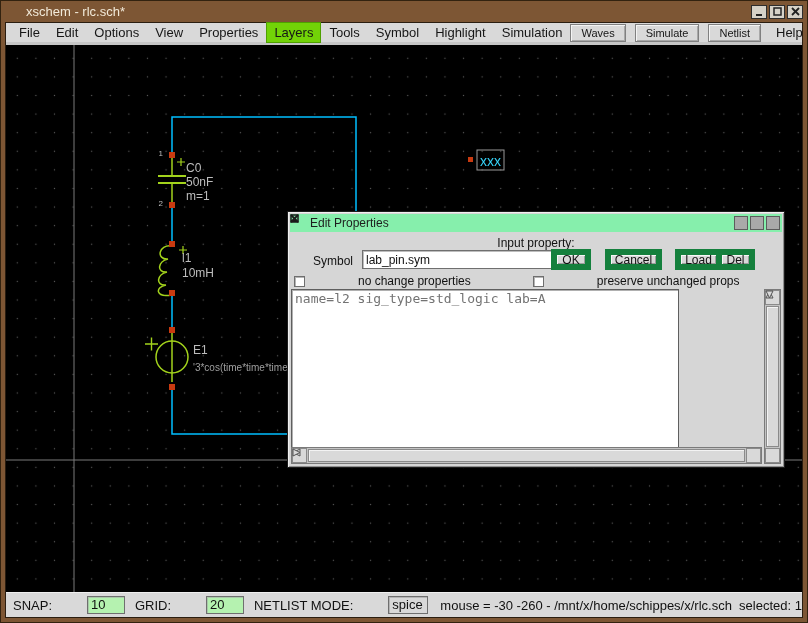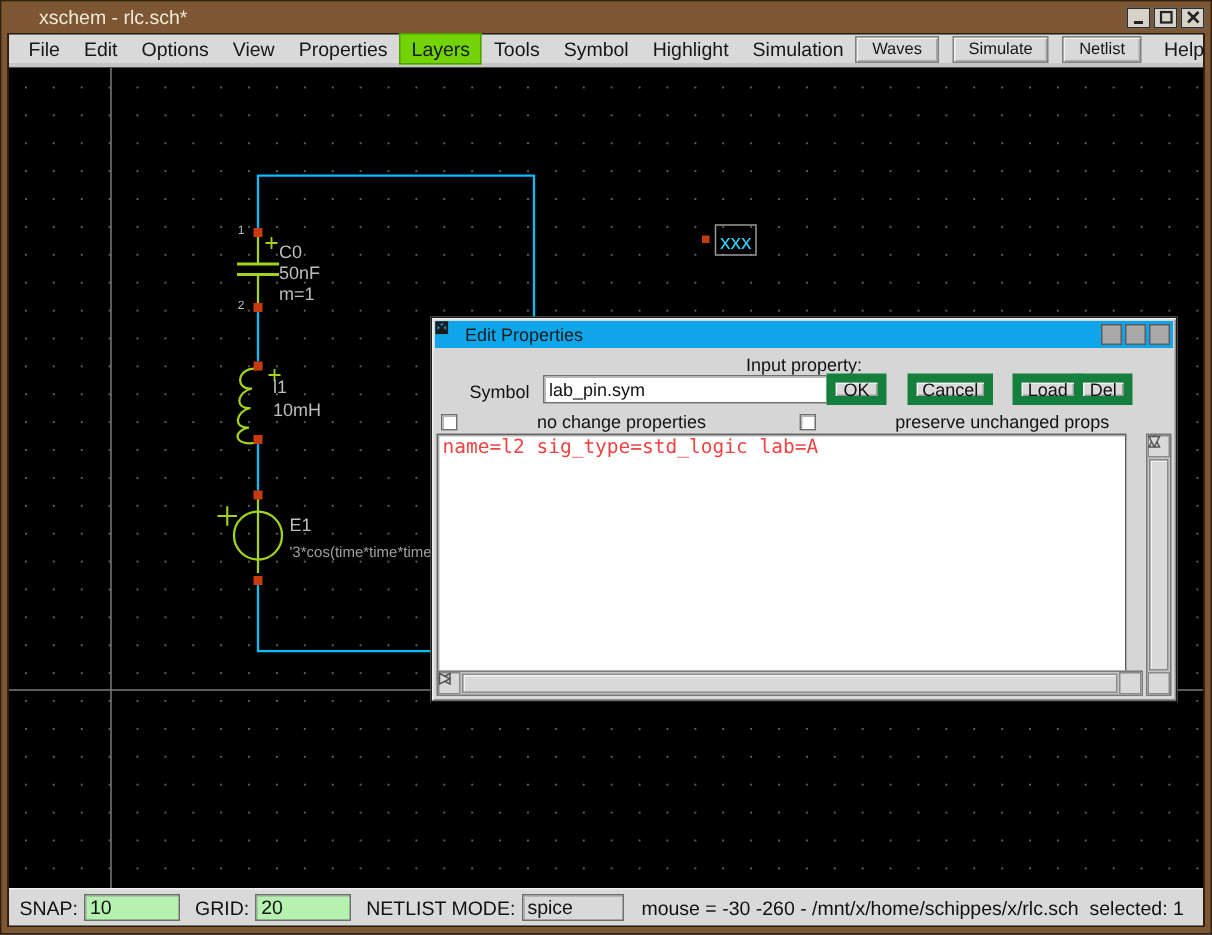--- a/index.html
+++ b/index.html
@@ -56,21 +56,21 @@
 
   
   .dialog {
     position:absolute; left:281px; top:166px; width:498px; height:257px;
     background:#d6d6d6; border:1px solid #1c1c1c;
     box-shadow:inset 1px 1px 0 #f0f0f0, inset -1px -1px 0 #8f8f8f;
     z-index:5;
   }
   .dlg-titlebar {
     position:absolute; left:2px; top:2px; right:2px; height:18px;
-    background:#0ea5e9; display:flex; align-items:center;
+    background:#86efac; display:flex; align-items:center;
   }
   .dlg-title { font-size:12px; color:#1d1d1d; margin-left:20px; }
   .dlg-controls { margin-left:auto; margin-right:2px; display:flex; gap:2px; }
   .dlg-btn {
     width:14px; height:14px; background:#a9a9a9; border:1px solid #5c5c5c;
     display:flex; align-items:center; justify-content:center;
   }
   .dlg-prompt { position:absolute; top:24px; left:0; right:0; text-align:center; font-size:12px; color:#111; }
   .dlg-symbol-label { position:absolute; left:25px; top:42px; font-size:12px; color:#111; }
   .dlg-symbol-input {
@@ -88,23 +88,23 @@
   .dlg-cancel { left:317px; width:57px; }
   .dlg-load   { left:387px; width:47px; }
   .dlg-del    { left:428px; width:39px; }
   .cb-row { position:absolute; left:6px; top:62px; display:flex; align-items:center; font-size:12px; color:#111;gap:48px; }
   .checkbox {
     width:11px; height:11px; background:#fff; border:1px solid #6f6f6f;
     box-shadow:inset 1px 1px 0 #b5b5b5; margin-right:5px; flex:0 0 auto;
   }
   .cb-label { margin-right:14px; white-space:nowrap; }
   .dlg-textarea {
-    position:absolute; left:3px; top:77px; width:460px; height:164px;
+    position:absolute; left:3px; top:77px; width:388px; height:164px;
     background:#fff; border:1px solid #5f5f5f; box-shadow:inset 1px 1px 0 #b0b0b0;
-    font-family:"DejaVu Sans Mono", monospace; font-size:13px; color:#ef4444;
+    font-family:"DejaVu Sans Mono", monospace; font-size:13px; color:#737373;
     padding:1px 3px; white-space:pre; overflow:hidden;
   }
   .vscroll {
     position:absolute; right:3px; top:77px; width:17px; bottom:3px;
     background:#c3c3c3; border:1px solid #7a7a7a; display:flex; flex-direction:column;
   }
   .hscroll {
     position:absolute; left:3px; right:22px; bottom:3px; height:17px;
     background:#c3c3c3; border:1px solid #7a7a7a; display:flex;
   }
@@ -119,21 +119,21 @@
     box-shadow:inset 1px 1px 0 #f3f3f3; }
 
   
   .statusbar {
     flex:0 0 25px; background:#d9d9d9; border-top:1px solid #efefef;
     display:flex; align-items:center; font-size:13px; color:#111; padding-left:7px;
   }
   .sb-label { margin-right:4px; white-space:nowrap; }
   .sb-input {
     height:18px; border:1px solid #6f6f6f; box-shadow:inset 1px 1px 0 #a9c9a9;
-    font-size:13px; padding:1px 3px; margin-right:10px; line-height:14px;
+    font-size:13px; padding:1px 3px; margin-right:10px; line-height:14px;margin-left:31px;
   }
   .sb-green { background:#b5f2b0; width:64px; }
   .sb-grey  { background:#d9d9d9; width:68px; box-shadow:inset 1px 1px 0 #b5b5b5; }
   .sb-mouse { white-space:pre; margin-left:2px; }
 </style>
 </head>
 <body>
 
 <div class="window">
 

